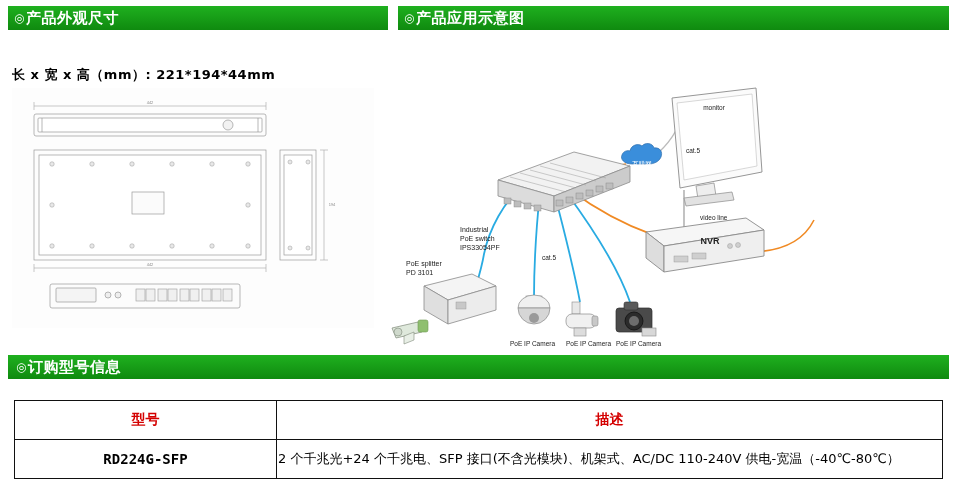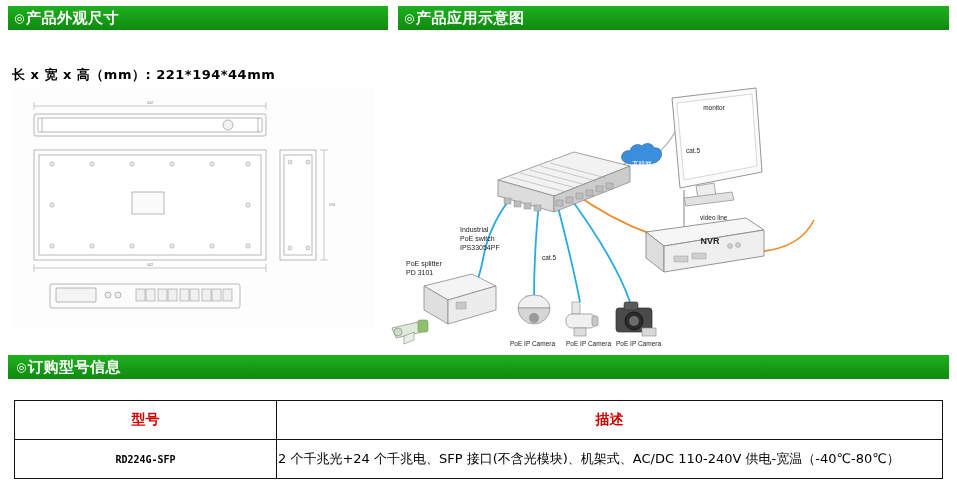--- a/index.html
+++ b/index.html
@@ -92,21 +92,21 @@
   }
   .order-table th {
     color: #d40000;
     font-weight: bold;
     font-size: 14px;
     font-family: "DejaVu Sans", sans-serif;
   }
   .order-table td.model {
     font-weight: bold;
     font-family: "DejaVu Sans Mono", monospace;
-    font-size: 10px;
+    font-size: 14px;
   }
   .order-table td.desc {
     text-align: left;
     font-family: "DejaVu Sans", sans-serif;
     font-size: 13px;
   }
   .col-model { width: 262px; }
   .col-desc  { width: 666px; }
 
   

